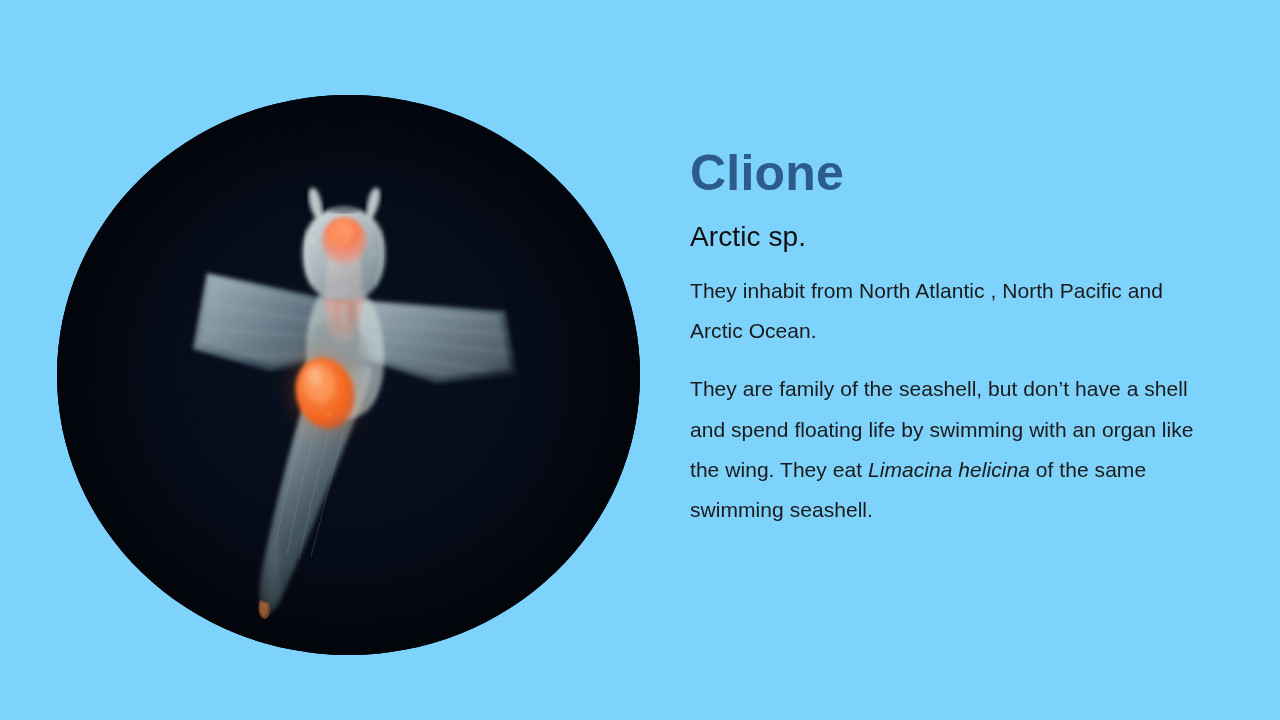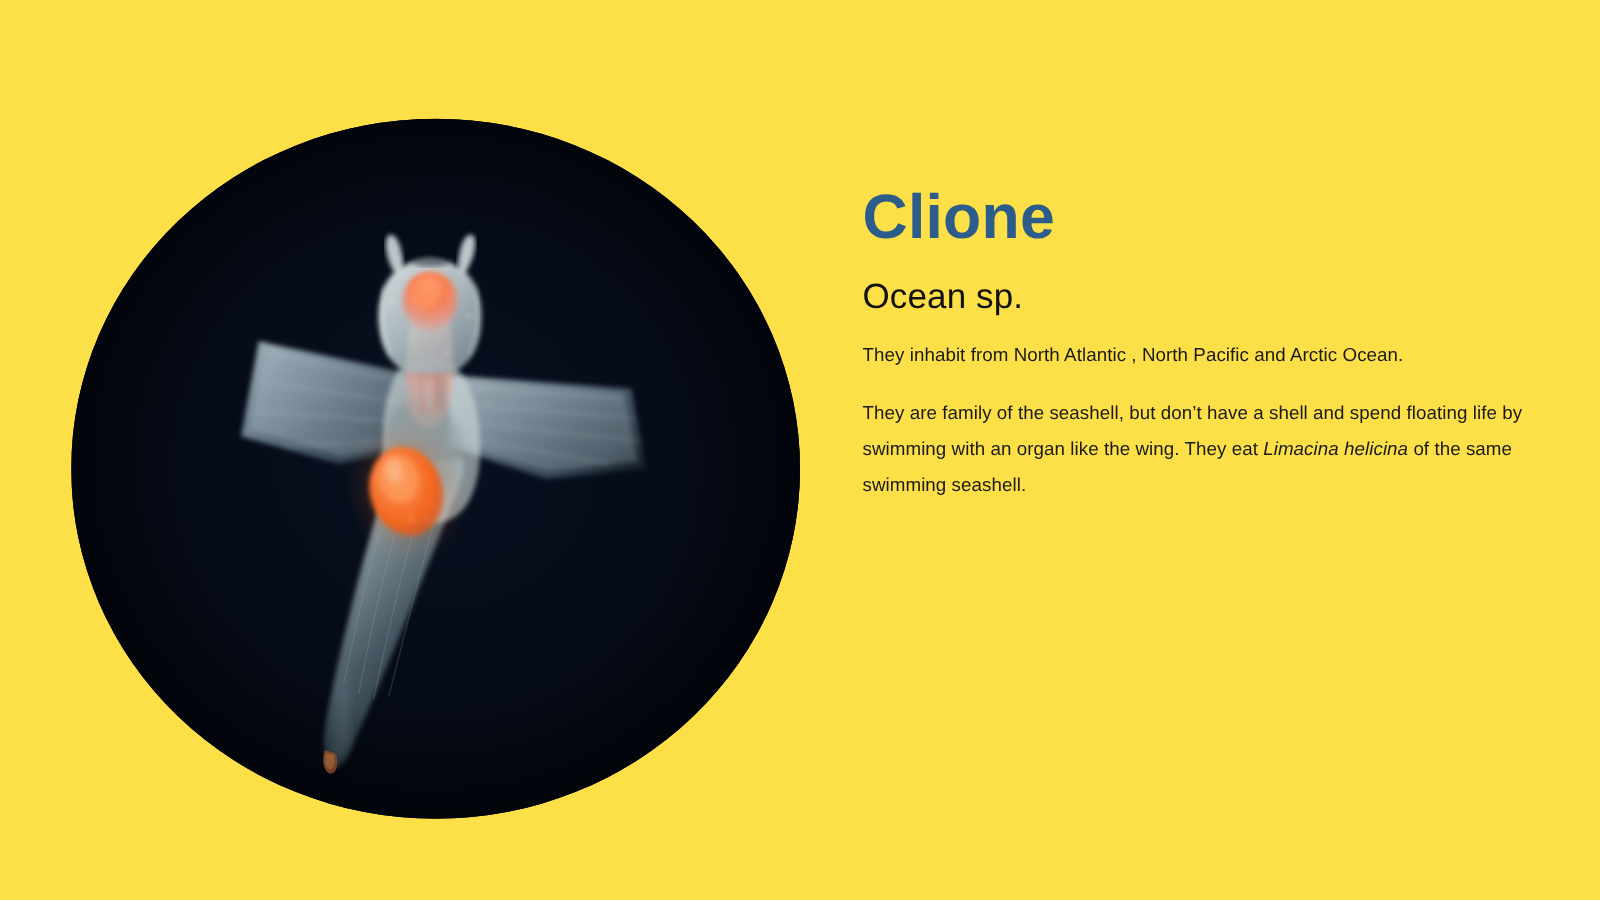--- a/index.html
+++ b/index.html
@@ -12,21 +12,21 @@
     height: 720px;
     background: #ffffff;
     font-family: "Liberation Sans", "DejaVu Sans", sans-serif;
     overflow: hidden;
   }
 
   .slide {
     position: relative;
     width: 1280px;
     height: 720px;
-    background: #fde047;
+    background: #7dd3fc;
   }
 
   
   .photo-wrap {
     position: absolute;
     left: 57px;
     top: 95px;
     width: 583px;
     height: 560px;
   }
@@ -64,21 +64,21 @@
   .subtitle {
     font-size: 28px;
     font-weight: normal;
     color: #111111;
     margin: 20px 0 0 0;
     line-height: 1.2;
     letter-spacing: 0.1px;
   }
 
   .para {
-    font-size: 15px;
+    font-size: 21px;
     font-weight: normal;
     color: #1a1a1a;
     line-height: 1.92;
     margin: 17px 0 0 0;
     letter-spacing: 0.05px;
   }
   .para.second { margin-top: 18px; }
 
   .sci-name { font-style: italic; text-align: right; }
 </style>
@@ -273,21 +273,21 @@
         </radialGradient>
         <rect x="0" y="0" width="583" height="560" fill="url(#vig)"></rect>
       </svg>
     </div>
   </div>
 
   <div class="text-col">
 
     <h1 class="title">Clione</h1>
 
-    <h2 class="subtitle">Ocean sp.</h2>
+    <h2 class="subtitle">Arctic sp.</h2>
 
     <p class="para">They inhabit from North Atlantic , North Pacific and Arctic Ocean.</p>
 
     <p class="para second"><span>They are family of the seashell, but don’t have a shell and spend floating life by swimming with an organ like the wing. They eat </span><span class="sci-name">Limacina helicina</span><span> of the same swimming seashell.</span></p>
 
   </div>
 
 </div>
 
 </body></html>

